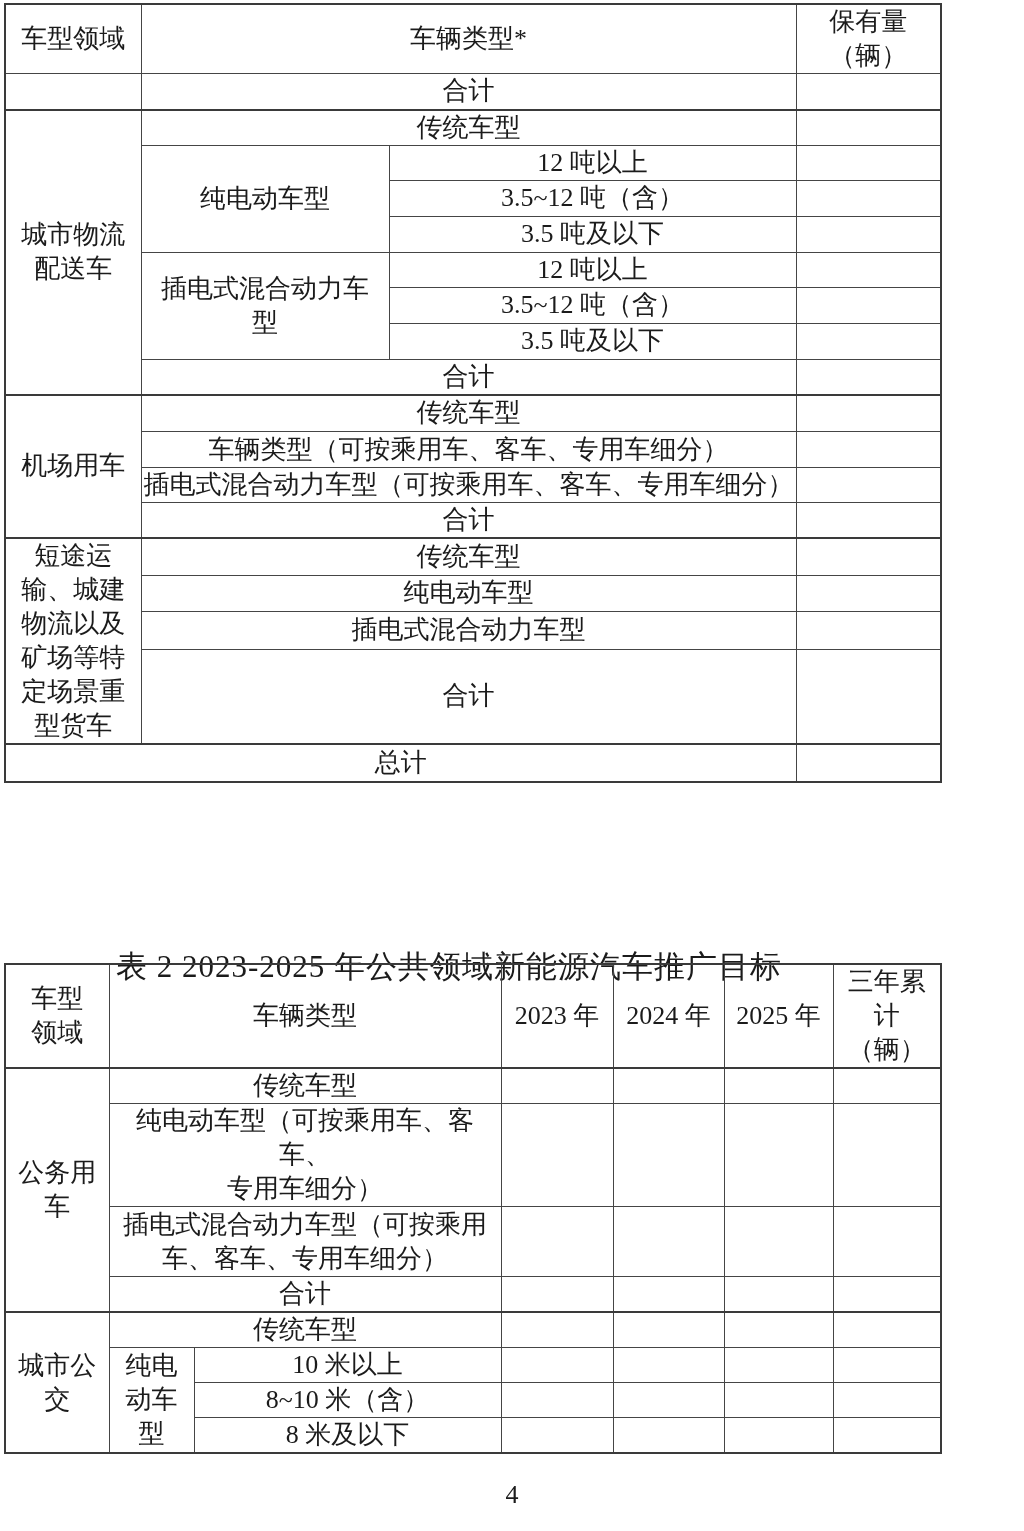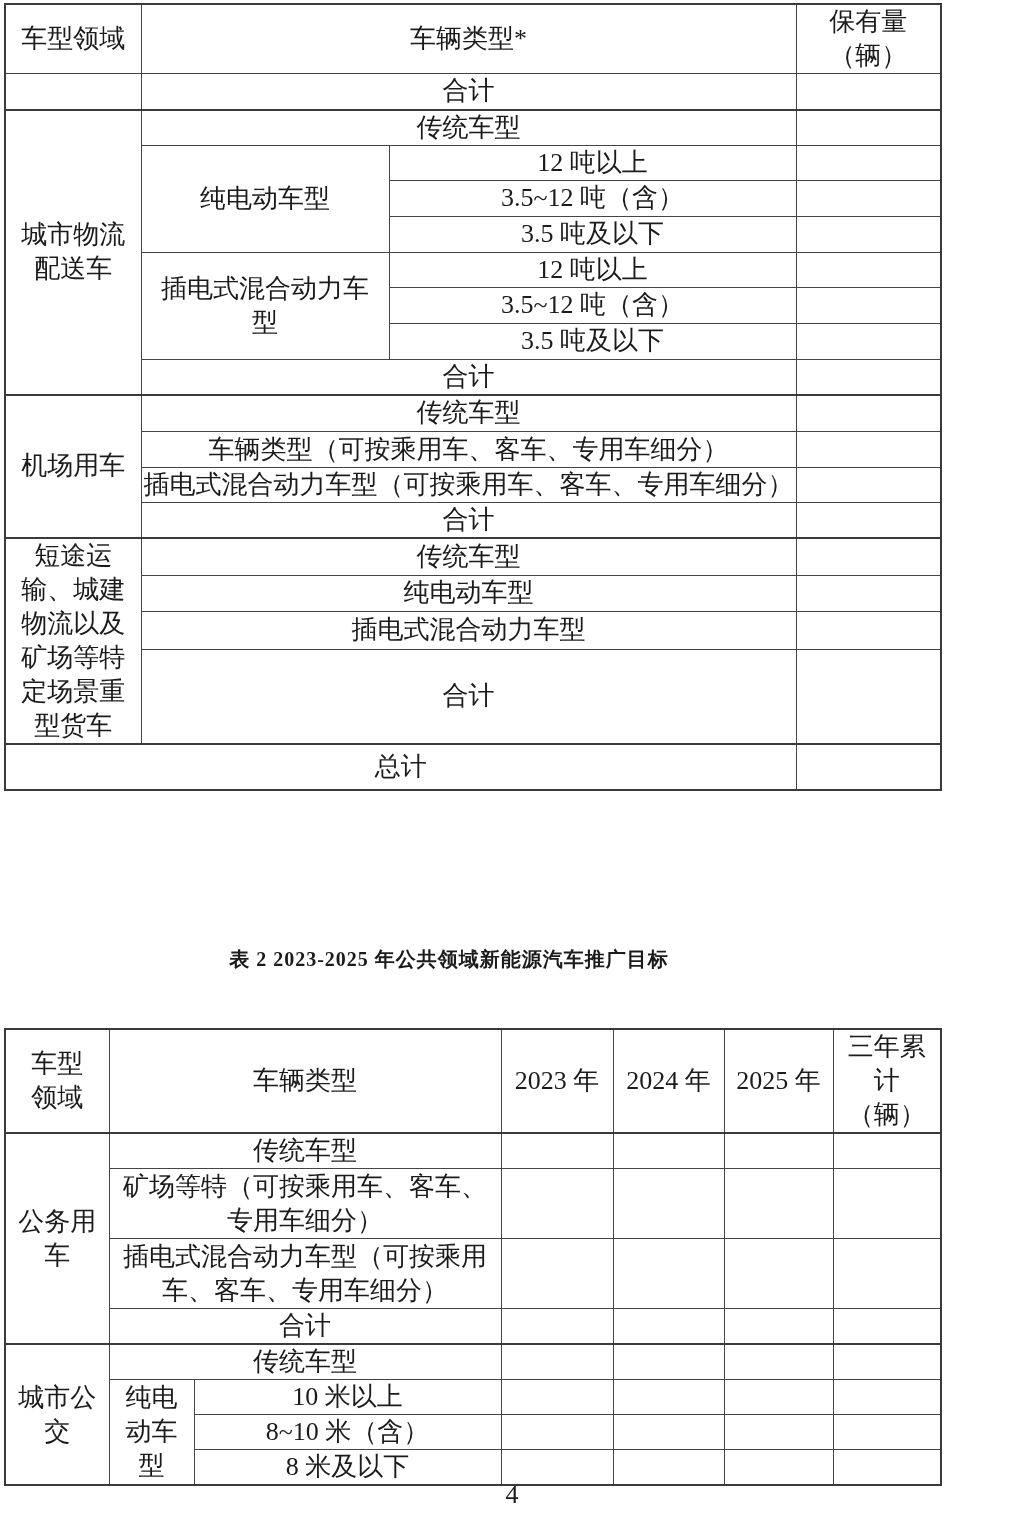--- a/index.html
+++ b/index.html
@@ -25,38 +25,38 @@
     vertical-align: middle;
     padding: 0 2px;
     font-size: 26px;
     line-height: 34px;
     white-space: pre-line;
     overflow: hidden;
   }
   tr.sec > td { border-top-width: 2px; border-top-color: #3a3a3a; }
 
   .t1 { left: 4px; top: 3px; width: 936px; }
-  .t2 { left: 4px; top: 1028px; width: 936px; }
+  .t2 { left: 4px; top: 963px; width: 936px; }
   .t2 tr.hrow > td { border-bottom-width: 2px; border-bottom-color: #3a3a3a; }
   td.long { font-size: 25px; }
   .t2 td.yr { font-weight: normal; }
 
   .note {
     position: absolute;
     left: 14px; top: 778px; width: 1002px;
     font-size: 27px; line-height: 37px;
     white-space: pre-line;
     text-align: left;
   }
   .t2-title {
     position: absolute;
     left: 0; top: 946px; width: 898px;
     text-align: center;
-    font-size: 20px;
-    font-weight: bold;
+    font-size: 31px;
+    font-weight: normal;
     letter-spacing: 1px;
   }
   .page-num {
     position: absolute;
     left: 0; top: 1480px; width: 1024px;
     text-align: center;
     font-size: 26px;
   }
 </style>
 </head>
@@ -152,21 +152,21 @@
         <td></td>
       </tr>
       <tr style="height:37px">
         <td colspan="2">插电式混合动力车型</td>
         <td></td>
       </tr>
       <tr style="height:92px">
         <td colspan="2">合计</td>
         <td></td>
       </tr>
-      <tr class="sec" style="height:46px">
+      <tr class="sec" style="height:38px">
         <td colspan="3">总计</td>
         <td></td>
       </tr>
     </tbody>
   </table>
 
 
   <div class="t2-title">表 2 2023-2025 年公共领域新能源汽车推广目标</div>
 
   <table class="doc-table t2">
@@ -193,21 +193,21 @@
       <tr style="height:35px">
         <td rowspan="4">公务用
 车</td>
         <td colspan="2">传统车型</td>
         <td></td>
         <td></td>
         <td></td>
         <td></td>
       </tr>
       <tr style="height:70px">
-        <td colspan="2">矿场等特（可按乘用车、客车、
+        <td colspan="2">纯电动车型（可按乘用车、客车、
 专用车细分）</td>
         <td></td>
         <td></td>
         <td></td>
         <td></td>
       </tr>
       <tr style="height:70px">
         <td colspan="2">插电式混合动力车型（可按乘用
 车、客车、专用车细分）</td>
         <td></td>

